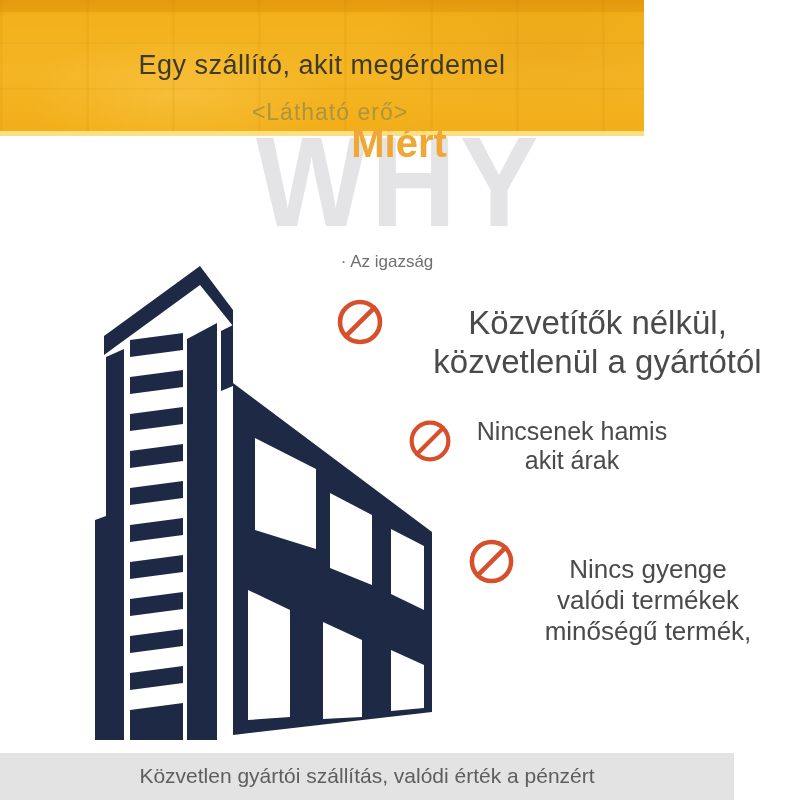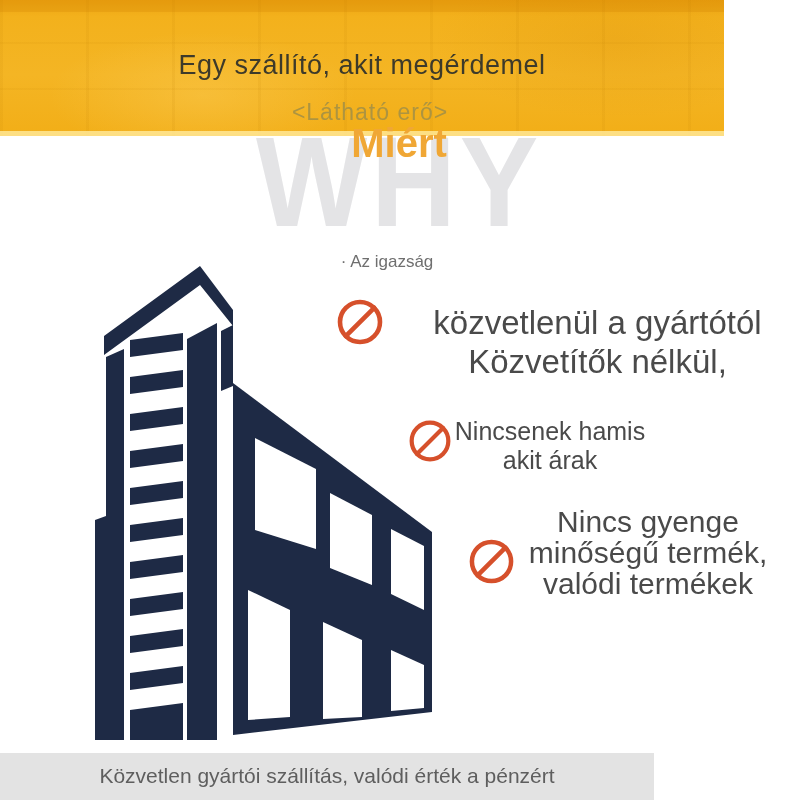--- a/index.html
+++ b/index.html
@@ -3,21 +3,21 @@
 <meta charset="utf-8">
 <style>
   html,body{margin:0;padding:0;background:#ffffff;}
   .page{
     position:relative;width:798px;height:800px;overflow:hidden;
     background:#ffffff;font-family:"Liberation Sans",sans-serif;
     -webkit-font-smoothing:antialiased;
   }
   
   .band{
-    position:absolute;left:0;top:0;width:724px;height:136px;
+    position:absolute;left:0;top:0;width:644px;height:136px;
     background:linear-gradient(180deg,#eca311 0%,#f3b11c 12%,#f4b524 55%,#f2ae17 100%);
   }
   .band-texture{
     position:absolute;inset:0;
     background:
       repeating-linear-gradient(90deg, rgba(190,125,0,0.10) 0 3px, rgba(255,255,255,0) 3px 86px),
       repeating-linear-gradient(0deg, rgba(195,130,0,0.09) 0 2px, rgba(255,255,255,0) 2px 46px),
       radial-gradient(220px 90px at 28% 70%, rgba(255,215,110,0.30), rgba(255,215,110,0) 70%),
       radial-gradient(260px 110px at 85% 30%, rgba(200,120,0,0.14), rgba(200,120,0,0) 70%);
   }
@@ -53,28 +53,28 @@
   }
   
   .building{position:absolute;left:80px;top:258px;width:370px;height:490px;z-index:1;}
   .navy{fill:#1E2A45;}
   .hole{fill:#ffffff;}
   
   .no-icon{position:absolute;z-index:2;}
   .no-icon circle,.no-icon line{stroke:#D6502B;stroke-width:4.6;fill:none;stroke-linecap:round;}
   .bullet-text{position:absolute;text-align:center;color:#4a4a4a;z-index:2;}
   .bt-0{left:420px;top:303px;width:355px;font-size:33px;line-height:39px;}
-  .bt-1{left:440px;top:417px;width:220px;font-size:25px;line-height:29px;}
-  .bt-2{left:518px;top:506px;width:260px;font-size:30px;line-height:31px;}
+  .bt-1{left:462px;top:417px;width:220px;font-size:25px;line-height:29px;}
+  .bt-2{left:518px;top:554px;width:260px;font-size:26px;line-height:31px;}
   .ni-0{left:336px;top:298px;width:48px;height:48px;}
   .ni-1{left:408px;top:419px;width:44px;height:44px;}
   .ni-2{left:468px;top:538px;width:47px;height:47px;}
   
   .footer{
-    position:absolute;left:0;top:753px;width:654px;height:47px;
+    position:absolute;left:0;top:753px;width:734px;height:47px;
     background:#E3E3E3;
   }
   .footer-text{
     width:100%;text-align:center;line-height:46px;
     font-size:21px;color:#5e5e5e;
   }
 </style>
 </head>
 <body>
 
@@ -124,40 +124,40 @@
     <polygon class="hole" points="168,332 210,352 210,459 168,462"></polygon>
     <polygon class="hole" points="243,364 282,382 282,459 243,461"></polygon>
     <polygon class="hole" points="311,392 344,407 344,450 311,453"></polygon>
   </svg>
 
   <svg class="no-icon ni-0" viewBox="0 0 48 48">
     <circle cx="24" cy="24" r="20"></circle>
       <line x1="9.8" y1="38.2" x2="38.2" y2="9.8"></line>
   </svg>
   <div class="bullet-text bt-0">
+    <div>Közvetítők nélkül,</div>
     <div>közvetlenül a gyártótól</div>
-    <div>Közvetítők nélkül,</div>
   </div>
 
   <svg class="no-icon ni-1" viewBox="0 0 48 48">
     <circle cx="24" cy="24" r="20"></circle>
       <line x1="9.8" y1="38.2" x2="38.2" y2="9.8"></line>
   </svg>
   <div class="bullet-text bt-1">
     <div>Nincsenek hamis</div>
     <div>akit árak</div>
   </div>
 
   <svg class="no-icon ni-2" viewBox="0 0 48 48">
     <circle cx="24" cy="24" r="20"></circle>
       <line x1="9.8" y1="38.2" x2="38.2" y2="9.8"></line>
   </svg>
   <div class="bullet-text bt-2">
     <div>Nincs gyenge</div>
+    <div>valódi termékek</div>
     <div>minőségű termék,</div>
-    <div>valódi termékek</div>
   </div>
 
   <footer class="footer">
     <div class="footer-text">Közvetlen gyártói szállítás, valódi érték a pénzért</div>
   </footer>
 
 </div>
 
 </body></html>

